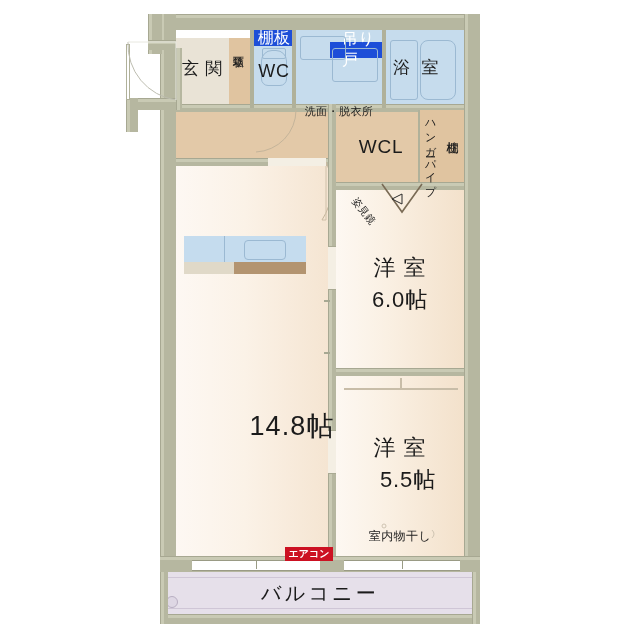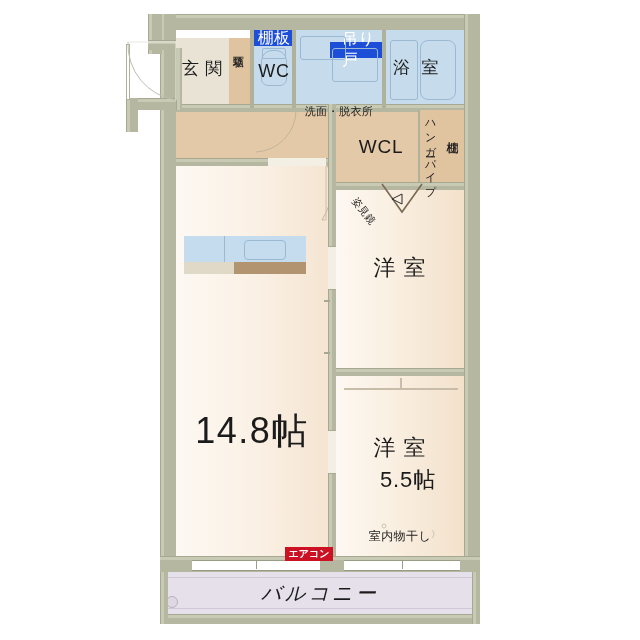--- a/index.html
+++ b/index.html
@@ -197,41 +197,44 @@
     <span>枕棚</span>
   </div>
 
   <div class="lbl" style="left:358px;top:196px;font-size:10px;transform:rotate(52deg);transform-origin:left top;">
     <span>姿見鏡</span>
   </div>
 
   <div class="lbl" style="left:336px;top:256px;width:128px;font-size:22px;">
     <span>洋 室</span>
   </div>
+  <div class="lbl" style="left:336px;top:288px;width:128px;font-size:22px;">
+    <span>6.0帖</span>
+  </div>
 
   <div class="lbl" style="left:336px;top:436px;width:128px;font-size:22px;">
     <span>洋 室</span>
   </div>
   <div class="lbl" style="left:336px;top:468px;width:144px;font-size:22px;">
     <span>5.5帖</span>
   </div>
 
   <div class="lbl" style="left:336px;top:530px;width:128px;font-size:12px;">
     <span>室内物干し</span>
   </div>
   <svg class="abs" style="left:378px;top:520px;width:60px;height:24px;" viewBox="0 0 60 24">
     <circle cx="6" cy="6" r="2" fill="none" stroke="#cfc4b2" stroke-width="1"></circle>
     <path d="M54 10 q4 4 0 8" fill="none" stroke="#cfc4b2" stroke-width="1"></path>
   </svg>
 
-  <div class="lbl" style="left:176px;top:412px;width:152px;font-size:36px;">
+  <div class="lbl" style="left:176px;top:412px;width:152px;font-size:27px;padding-left:40px;">
     <span>14.8帖</span>
   </div>
 
   <div class="ac" style="left:263px;top:547px;width:48px;height:14px;margin-left:22px;">
     <span>エアコン</span>
   </div>
 
-  <div class="lbl" style="left:160px;top:583px;width:320px;font-size:20px;letter-spacing:.16em;font-style:italic;">
+  <div class="lbl" style="left:160px;top:583px;width:320px;font-size:20px;letter-spacing:.16em;">
     <span>バルコニー</span>
   </div>
 
 </div>
 
 </body></html>

